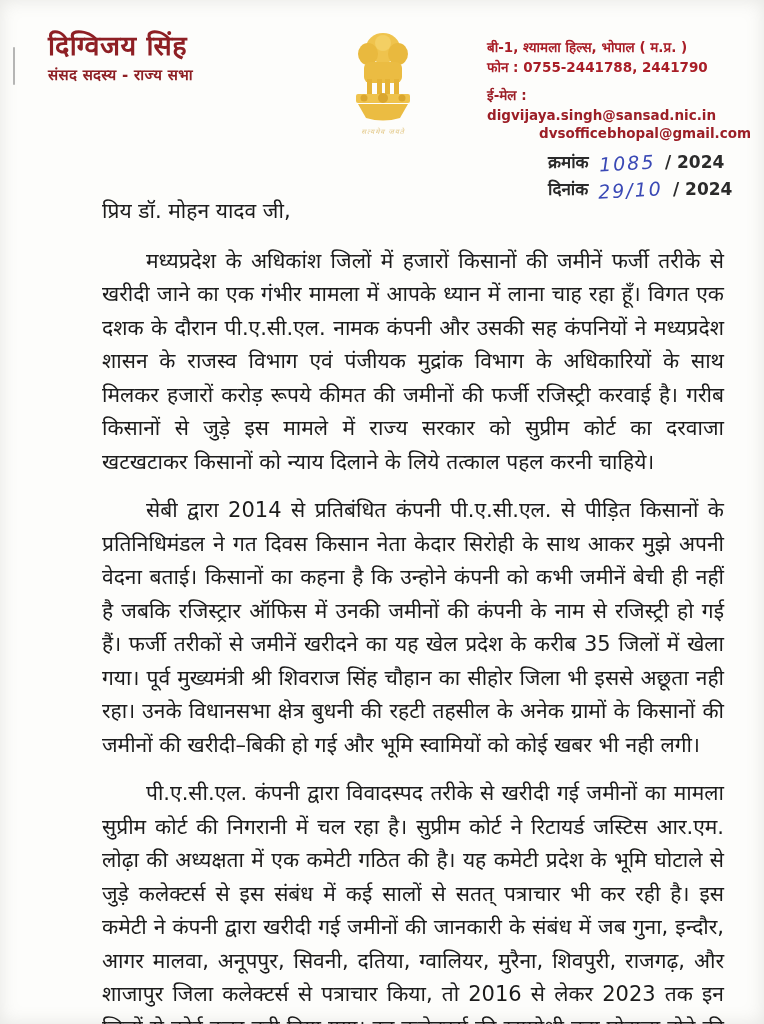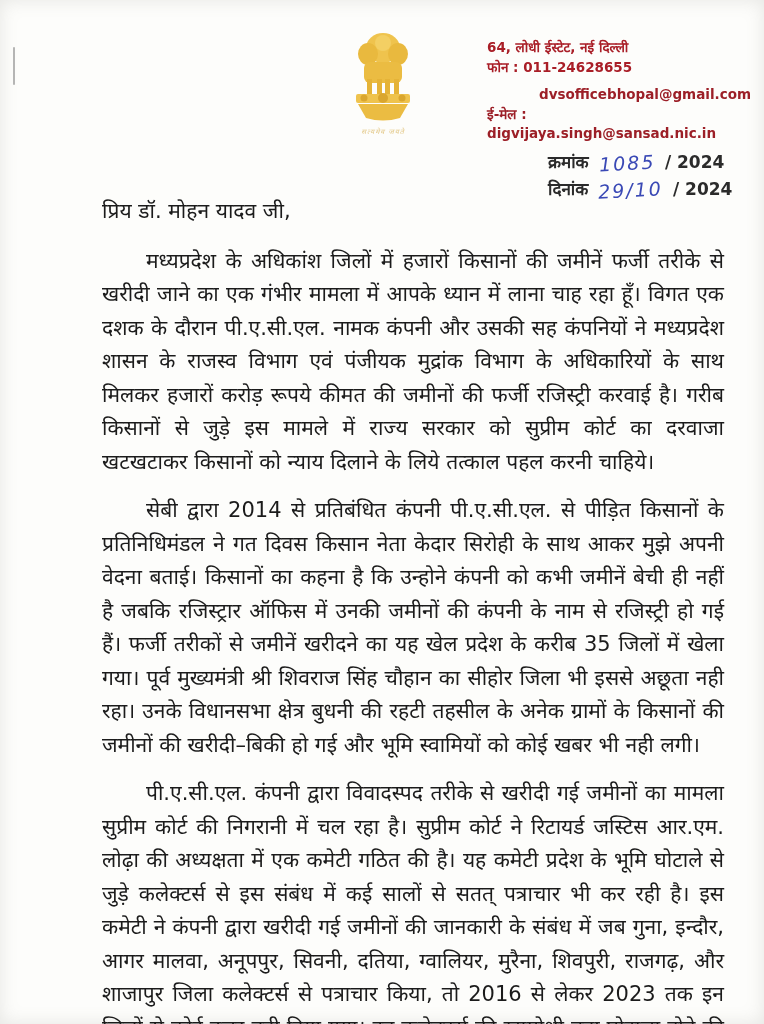--- a/index.html
+++ b/index.html
@@ -55,20 +55,24 @@
   .salutation{margin:0 0 16px 0;}
   .body p.para{margin:8px 0 15px 0;text-align:justify;text-indent:44px;}
 </style>
 </head>
 <body>
 
 <div class="page">
 
   <div class="scan-line"></div>
 
+  <div class="hdr-left">
+    <div class="hdr-name">दिग्विजय सिंह</div>
+    <div class="hdr-desig">संसद सदस्य - राज्य सभा</div>
+  </div>
 
   <div class="emblem">
     <svg width="78" height="96" viewBox="0 0 78 96" aria-hidden="true">
       <g>
         <ellipse cx="39" cy="18" rx="17" ry="15" fill="#eebf3f"></ellipse>
         <ellipse cx="24" cy="24" rx="10" ry="11" fill="#e8b42e"></ellipse>
         <ellipse cx="54" cy="24" rx="10" ry="11" fill="#e8b42e"></ellipse>
         <circle cx="39" cy="13" r="8" fill="#f3cc57"></circle>
         <rect x="20" y="32" width="38" height="21" rx="6" fill="#eab733"></rect>
         <rect x="23" y="49" width="5" height="16" fill="#e3ad27"></rect>
@@ -80,25 +84,25 @@
         <circle cx="20" cy="68" r="3.5" fill="#d89f1d"></circle>
         <circle cx="58" cy="68" r="3.5" fill="#d89f1d"></circle>
         <path d="M14 74 L64 74 L56 88 Q39 93 22 88 Z" fill="#eab733"></path>
       </g>
     </svg>
     <div class="emblem-caption">सत्यमेव जयते</div>
   </div>
 
   <div class="hdr-right">
     <div class="grp">
-      <div>64, लोधी ईस्टेट, नई दिल्ली</div>
-      <div>फोन : 011-24628655</div>
+      <div>बी-1, श्यामला हिल्स, भोपाल ( म.प्र. )</div>
+      <div>फोन : 0755-2441788, 2441790</div>
     </div>
+    <div class="email-row">ई-मेल : digvijaya.singh@sansad.nic.in</div>
     <div class="email-row email-line2">dvsofficebhopal@gmail.com</div>
-    <div class="email-row">ई-मेल : digvijaya.singh@sansad.nic.in</div>
   </div>
 
   <div class="ref">
     <div class="ref-row">
       <span>क्रमांक</span>
       <span class="hand">1085</span>
       <span>/ 2024</span>
     </div>
     <div class="ref-row date">
       <span>दिनांक</span>

